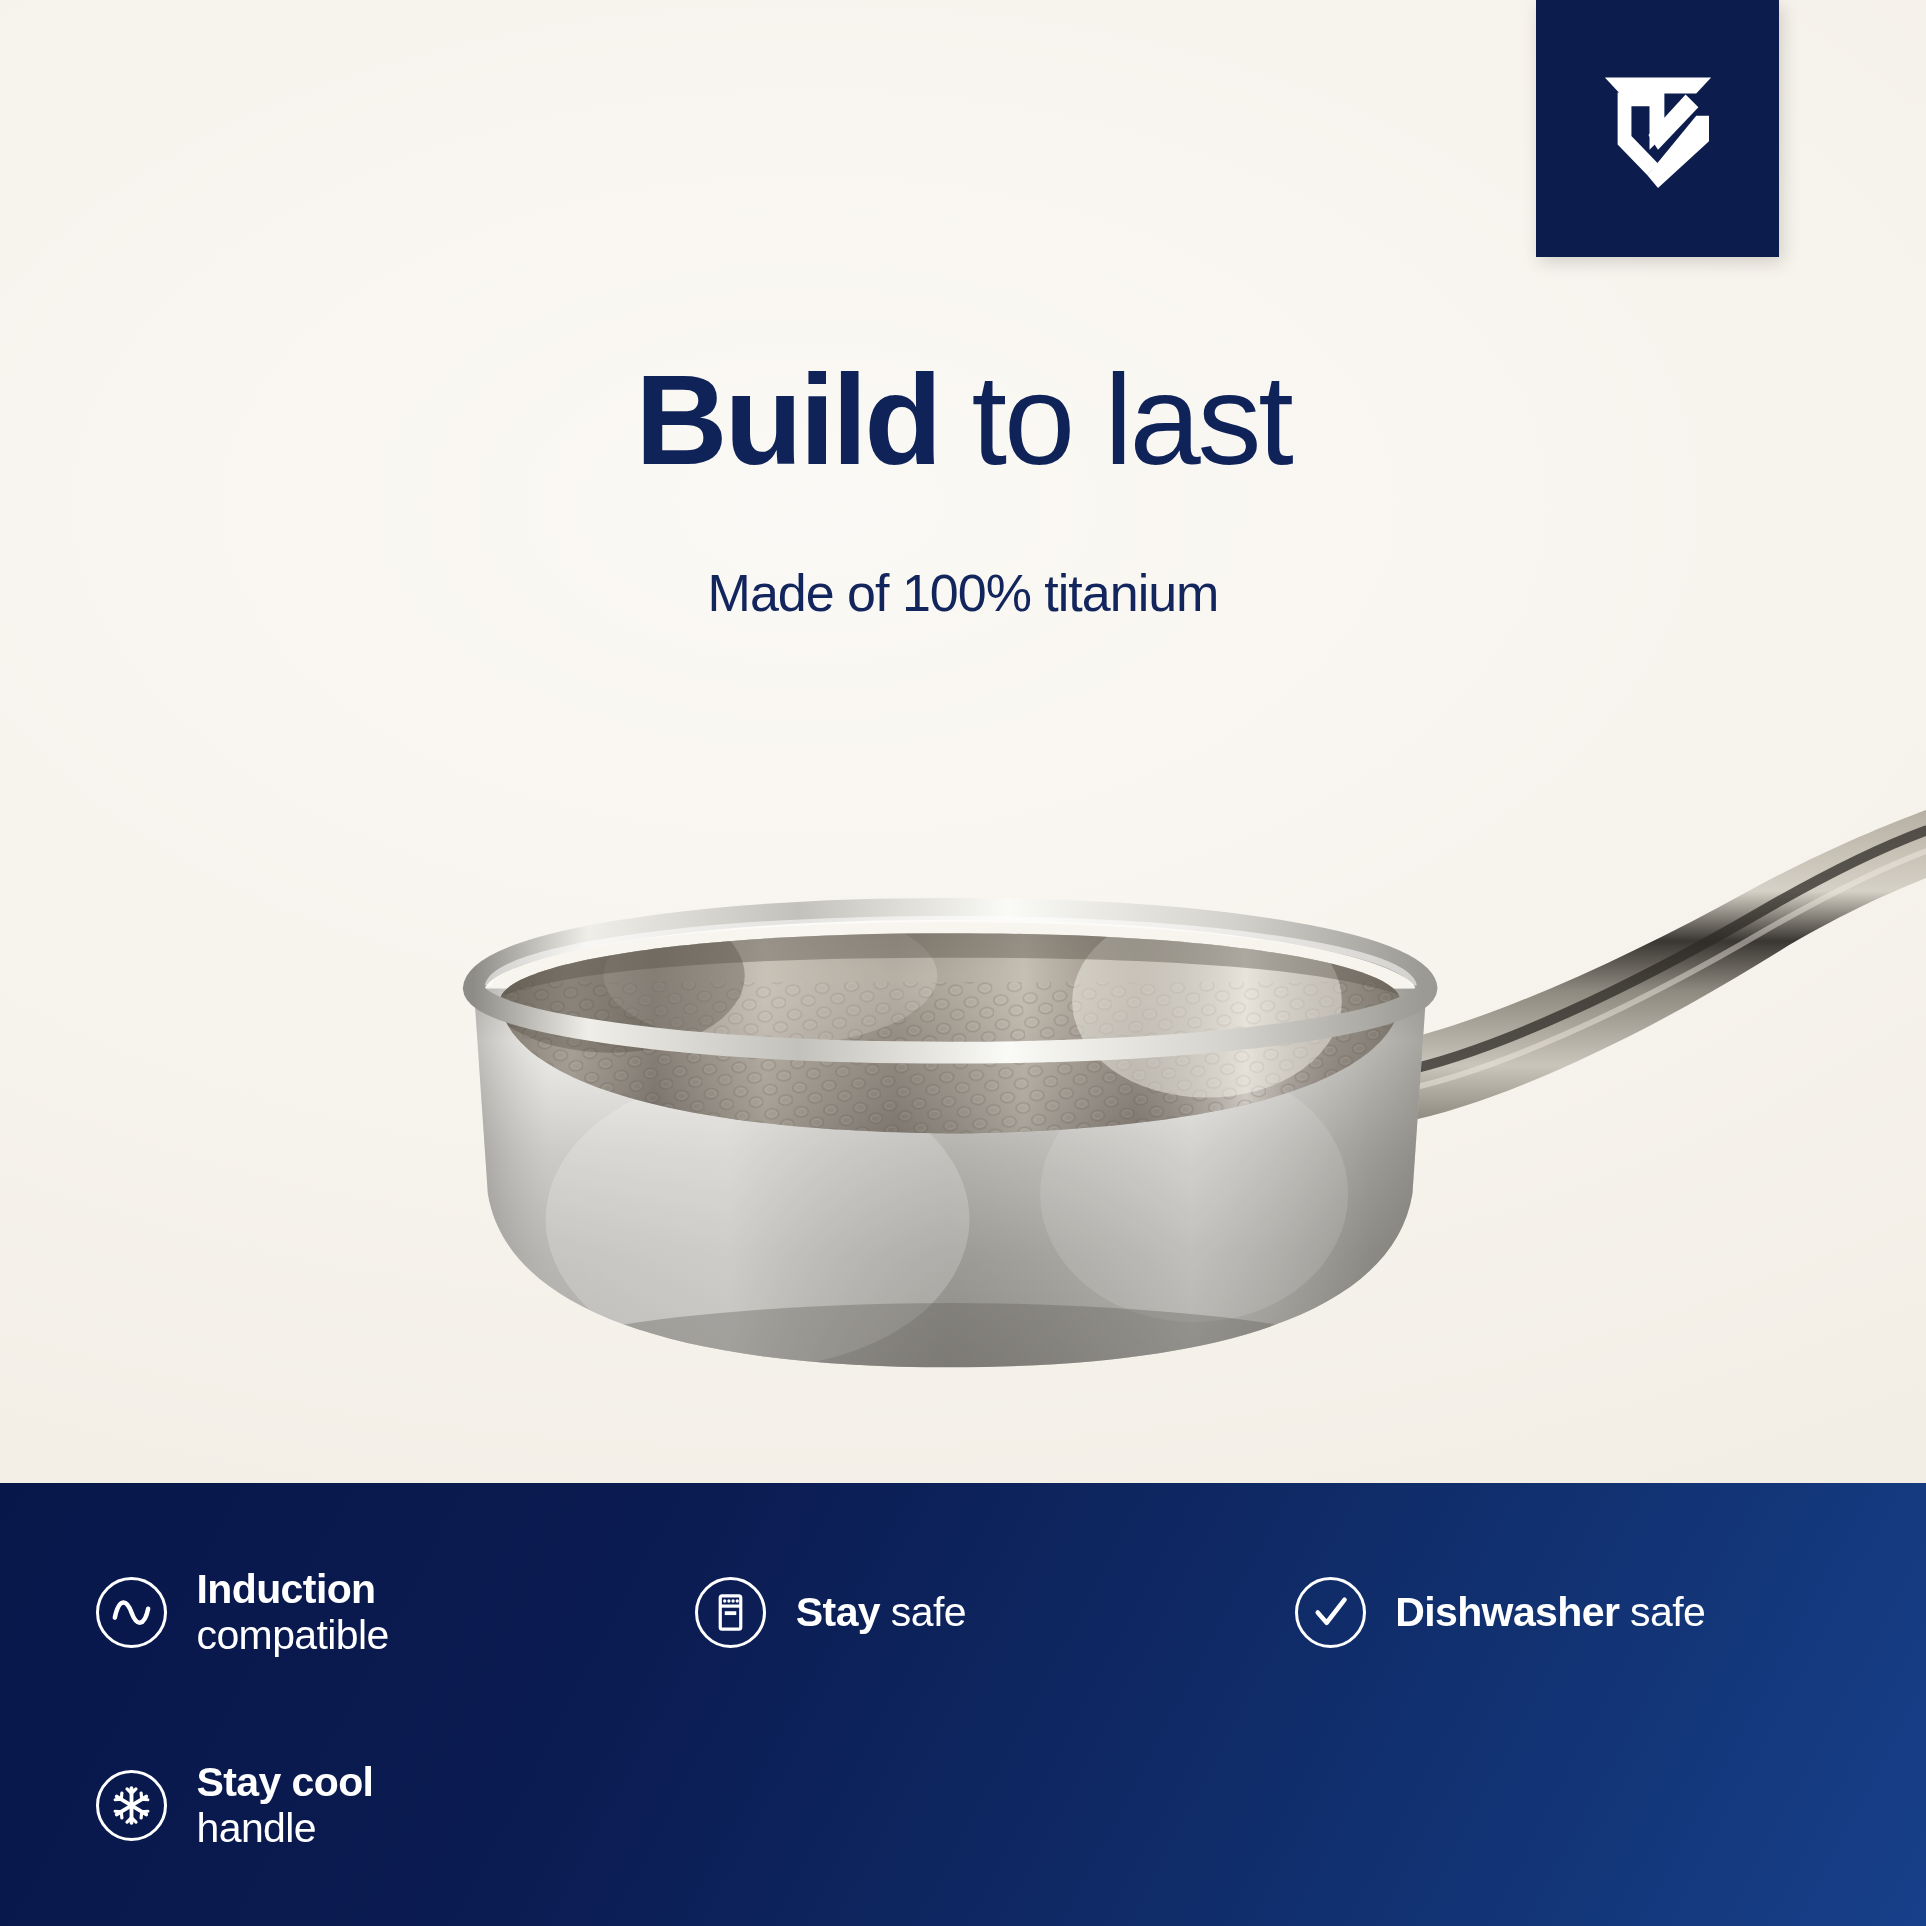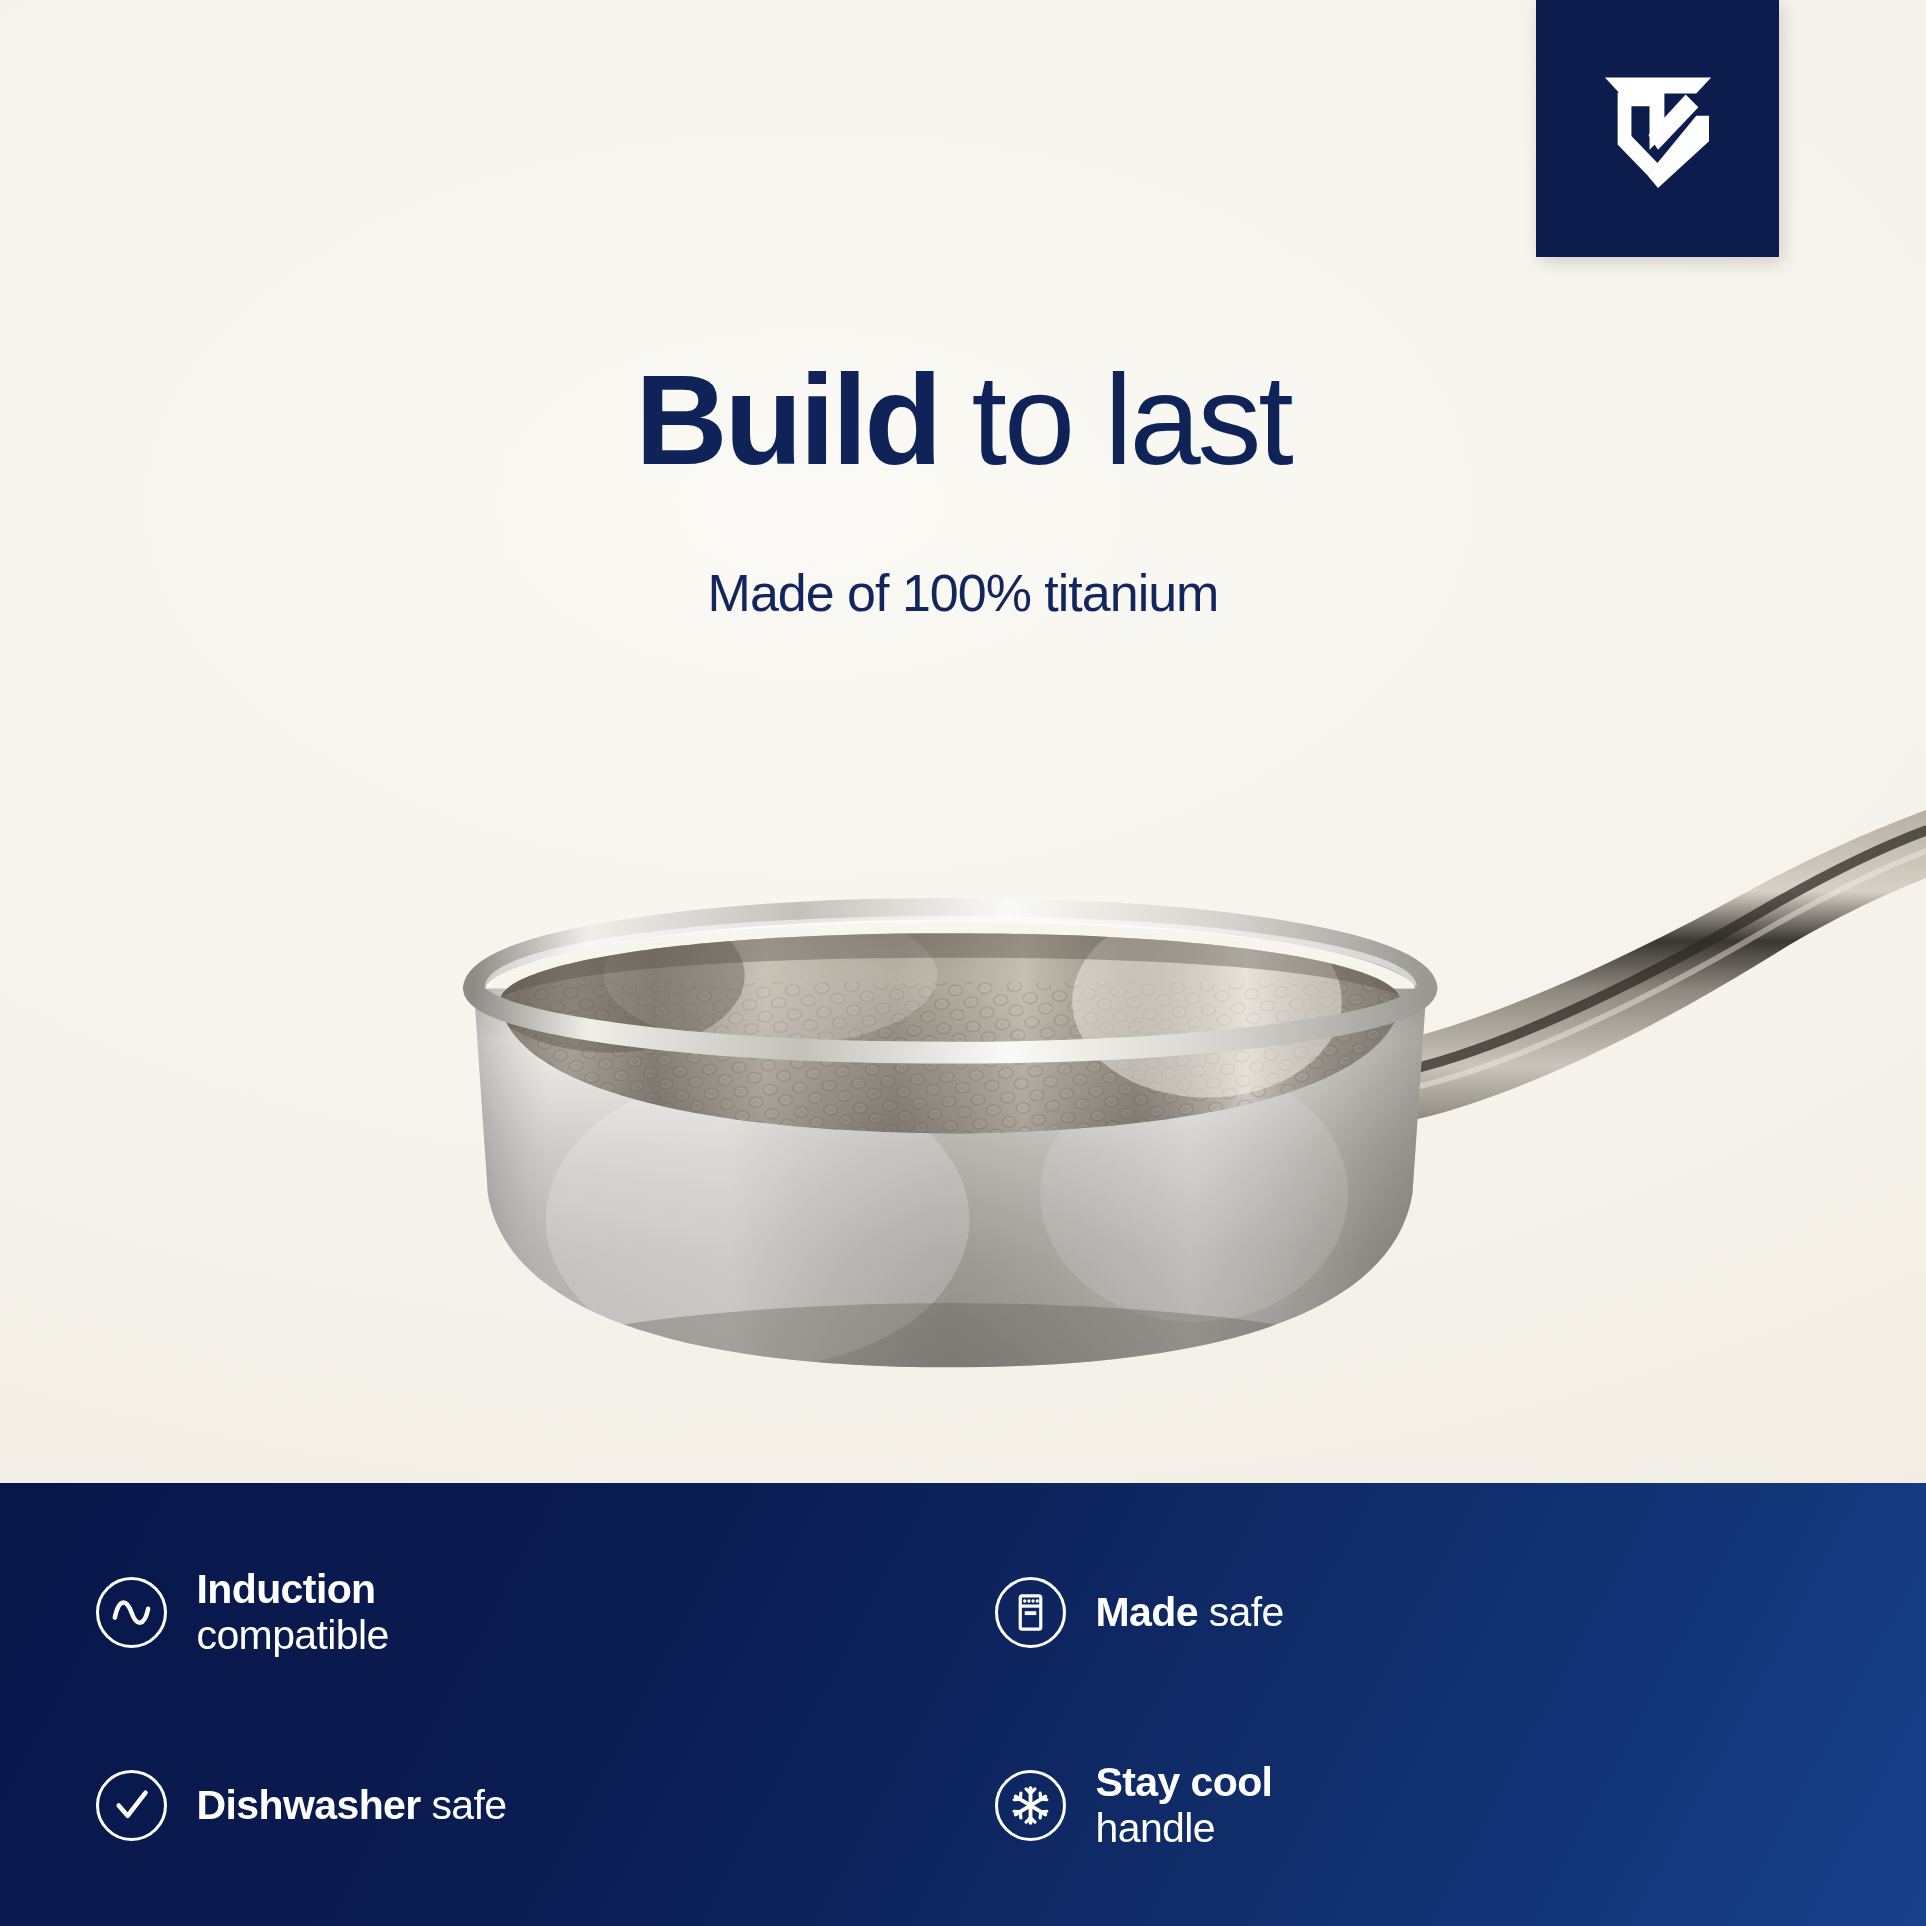--- a/index.html
+++ b/index.html
@@ -55,21 +55,21 @@
   
   #feature-band {
     position:absolute; left:0; top:1483px; width:1926px; height:443px;
     background: linear-gradient(118deg, #08174a 0%, #0b1c52 34%, #11306f 72%, #17408a 100%);
     overflow:hidden;
   }
   .feat-grid {
     position:absolute; left:96px; top:46px;
     width:1772px; height:360px;
     display:grid;
-    grid-template-columns: 1fr 1fr;
+    grid-template-columns: 1fr 1fr 1fr;
     grid-template-rows: 1fr 1fr;
     column-gap:26px;
     row-gap:5.1px;
     gap:26px;
   }
   .feat {
     display:flex; align-items:center; gap:29.5px;
   }
   .feat-icon {
     flex:0 0 auto;
@@ -275,21 +275,21 @@
           <path d="M16 22 h32" stroke="#fff" stroke-width="5"></path>
           <g fill="#fff">
               <circle cx="23" cy="14" r="2.6"></circle>
               <circle cx="29.5" cy="14" r="2.6"></circle>
               <circle cx="36" cy="14" r="2.6"></circle>
               <circle cx="42.5" cy="14" r="2.6"></circle>
             </g>
           <rect x="23" y="30" width="18" height="6" fill="#fff"></rect>
         </svg>
       </span>
-      <span class="feat-text"><b>Made</b><span> safe</span></span>
+      <span class="feat-text"><b>Stay</b><span> safe</span></span>
     </div>
 
     <div class="feat">
       <span class="feat-icon">
         <svg viewBox="0 0 64 64">
             <path d="M12 32 L 26 48 L 54 12" fill="none" stroke="#fff" stroke-width="7" stroke-linecap="round" stroke-linejoin="round"></path>
           </svg>
       </span>
       <span class="feat-text"><b>Dishwasher</b><span> safe</span></span>
     </div>

